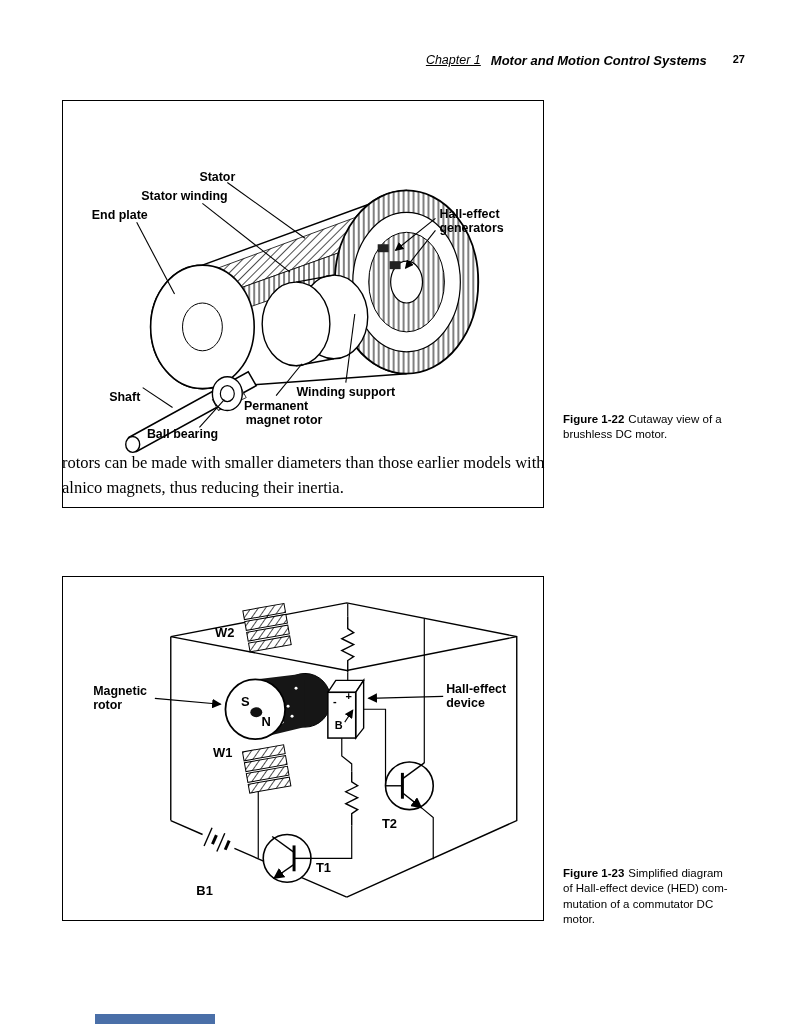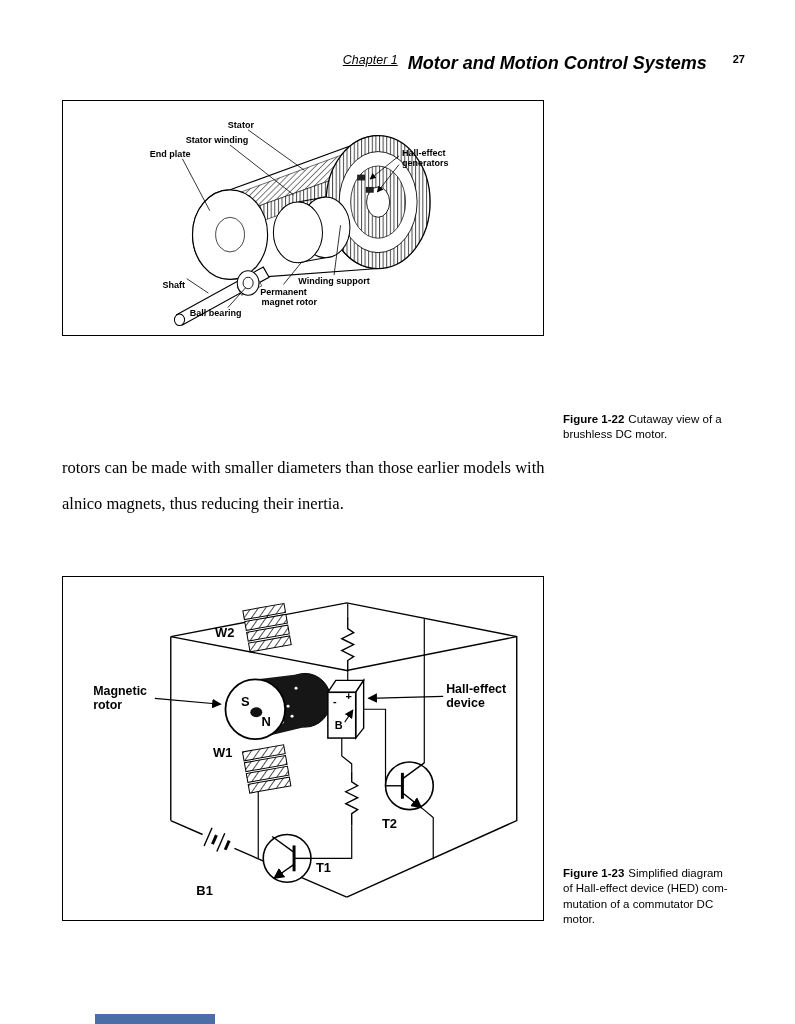--- a/index.html
+++ b/index.html
@@ -4,39 +4,39 @@
 <style>
   * { margin:0; padding:0; box-sizing:border-box; }
   html,body { background:#fff; }
   .page {
     position:relative; width:795px; height:1024px; background:#fff;
     font-family:"Liberation Sans", sans-serif; overflow:hidden; color:#000;
   }
   
   .header { position:absolute; top:53px; right:50px; display:flex; align-items:flex-start; }
   .chapter { font-style:italic; text-decoration:underline; font-size:12.5px; }
-  .htitle  { font-style:italic; font-weight:bold; font-size:18px; margin-left:10px; }
+  .htitle  { font-style:italic; font-weight:bold; font-size:13px; margin-left:10px; }
   .pagenum { font-weight:bold; font-size:11px; margin-left:26px; }
 
   
   .figbox { position:absolute; left:62px; width:482px; border:1.6px solid #000; background:#fff; }
-  .fig22 { top:100px; height:236px; }
+  .fig22 { top:100px; height:408px; }
   .fig23 { top:576px; height:345px; }
   .figbox svg { display:block; width:100%; height:100%; }
 
   
   .caption { position:absolute; left:563px; width:186px; font-size:11.5px; line-height:1.34; }
   .cap22 { top:412px; }
   .cap23 { top:866px; }
   .capbold { font-weight:bold; margin-right:4px; }
   .captext { white-space:pre-line; }
 
   
   .bodytext { position:absolute; left:62px; top:450px; width:505px;
-    font-family:"Liberation Serif", serif; font-size:16.5px; line-height:36px; }
+    font-family:"Liberation Serif", serif; font-size:16.5px; line-height:25px; }
   .p1, .p2 { white-space:pre-line; text-align:justify; }
   .p2 { text-indent:22px; }
 
   
   .fl  { font:600 12.5px "Liberation Sans", sans-serif; fill:#000; }
   .flb { font:bold 13px "Liberation Sans", sans-serif; fill:#000; }
   .fls { font:bold 11px "Liberation Sans", sans-serif; fill:#000; }
 
   .bottom-strip { position:absolute; left:95px; bottom:0; width:120px; height:10px; background:#4a6fa8; }
 </style>

